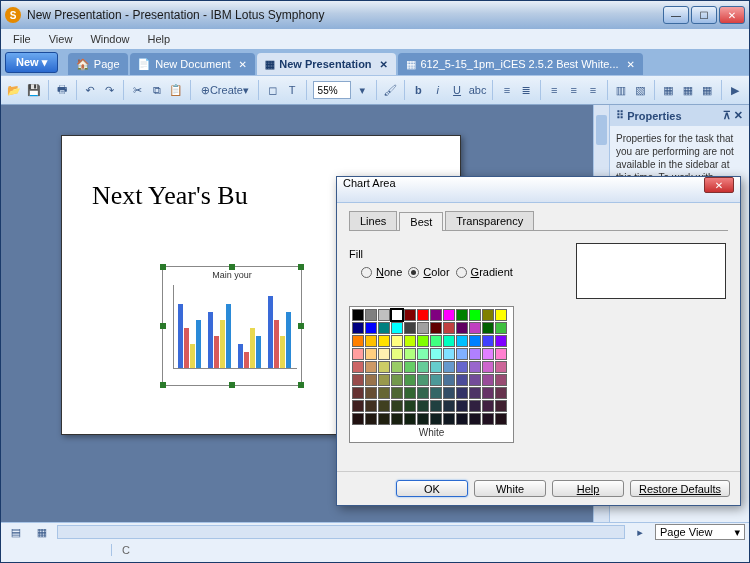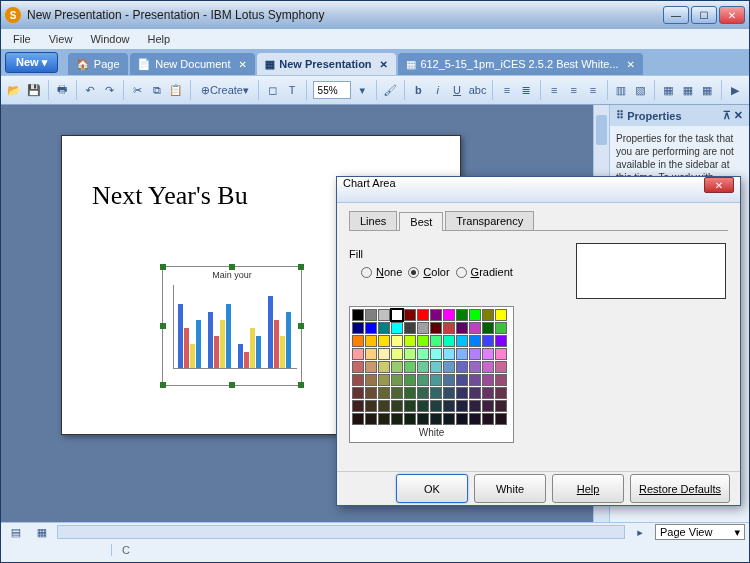--- a/index.html
+++ b/index.html
@@ -63,21 +63,21 @@
 .radio-item .r { width:11px; height:11px; border:1px solid #666; border-radius:50%; display:flex; align-items:center; justify-content:center;}
 .radio-item.sel .r::after { content:""; width:5px; height:5px; background:#333; border-radius:50%;}
 .radio-item u { text-decoration:underline;}
 .preview { position:absolute; right:14px; top:40px; width:150px; height:56px; background:#fff; border:1px solid #333;}
 .colorgrid-wrap { margin-top:28px; width:165px; background:#fff; border:1px solid #888; padding:2px;}
 .colorgrid { display:grid; grid-template-columns:repeat(12,12px); grid-auto-rows:12px; gap:1px;}
 .cg { border:1px solid #666;}
 .cg.sel { outline:2px solid #000; outline-offset:-1px;}
 .colorname { text-align:center; font-size:10px; padding:2px; color:#333;}
 .dlg-btns { height:34px; border-top:1px solid #ccc; display:flex; align-items:center; justify-content:flex-end; padding:0 10px; gap:6px; background:#f0f0f0;}
-.dbtn { min-width:72px; height:29px; background:linear-gradient(#fefefe,#e0e0e0); border:1px solid #888; border-radius:3px; font-size:11px; display:flex; align-items:center; justify-content:center;}
+.dbtn { min-width:72px; height:17px; background:linear-gradient(#fefefe,#e0e0e0); border:1px solid #888; border-radius:3px; font-size:11px; display:flex; align-items:center; justify-content:center;}
 .dbtn.primary { border:1px solid #2a6ad0; box-shadow:0 0 2px #6aa8f0;}
 </style>
 </head>
 <body>
 
 <div class="window">
   <div class="titlebar">
     <div class="appicon">S</div>
     <div class="title">New Presentation - Presentation - IBM Lotus Symphony</div>
     <div class="winbtns">

